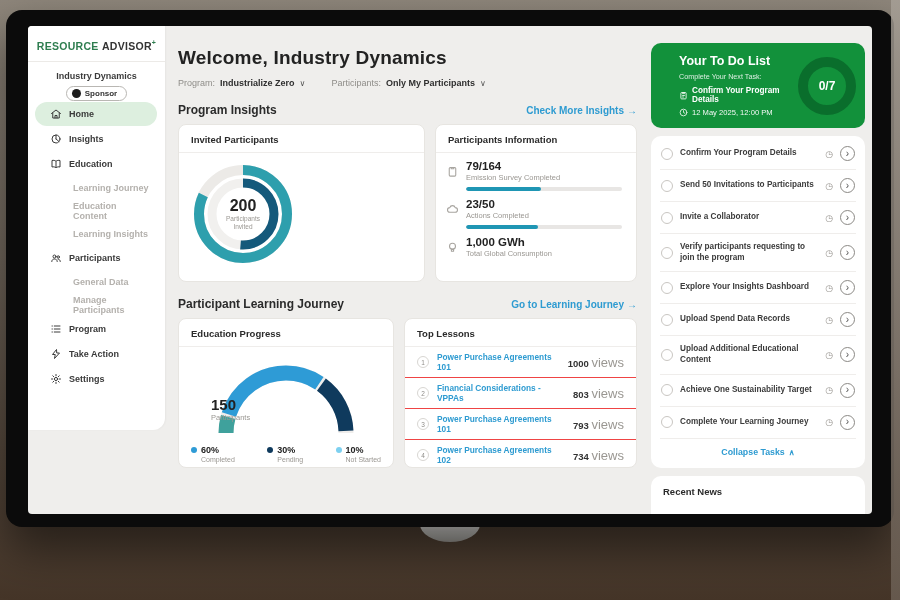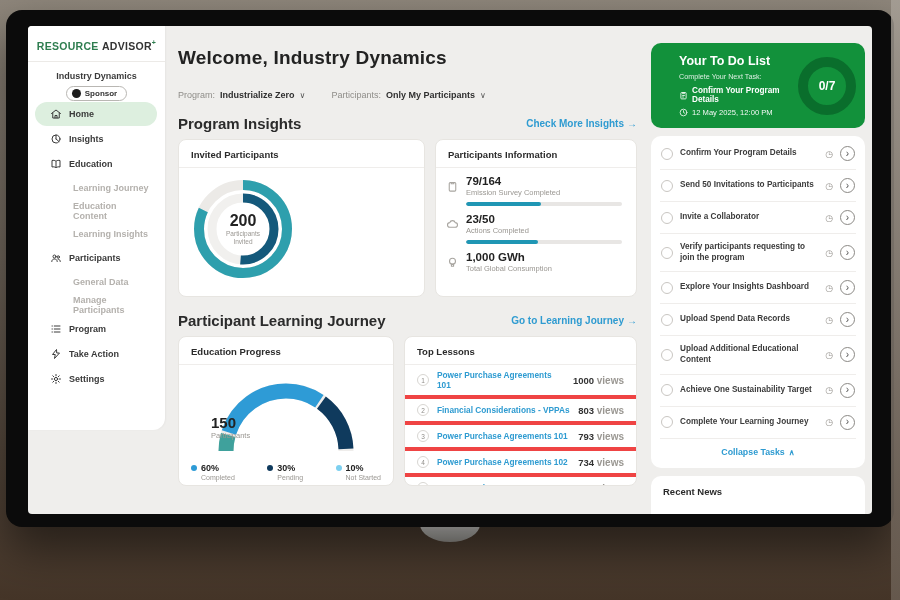--- a/index.html
+++ b/index.html
@@ -37,28 +37,28 @@
   .nav-item { display:flex; align-items:center; gap:7px; height:24px; padding:0 6px 0 15px;
     margin:1px 8px 1px 7px; font-size:9px; font-weight:700; color:#3a3a3a; cursor:pointer; border-radius:13px; }
   .nav-item.active { background:#ddefdf; }
   .nav-item.sub { padding-left:38px; color:#b4b1ad; font-weight:600; height:22px; }
   .nav-icon { width:12px; height:12px; flex:0 0 12px; color:#3a3a3a; }
   .nav-icon svg { width:12px; height:12px; display:block; }
 
   
   .main { flex:1; padding:0 11px 0 13px; min-width:0; }
   .welcome { font-size:19px; font-weight:800; color:#222; letter-spacing:.2px; margin-top:21px; }
-  .filters { display:flex; gap:26px; margin-top:21px; align-items:flex-start; }
+  .filters { display:flex; gap:26px; margin-top:9px; align-items:flex-start; }
   .filter { display:flex; align-items:center; gap:5px; font-size:9px; cursor:pointer; }
   .f-label { color:#8f8d89; }
   .f-value { font-weight:800; color:#2f2f2f; }
   .f-caret { font-size:8px; color:#555; }
 
   .section-row { display:flex; justify-content:space-between; align-items:center; margin-top:15px; margin-bottom:7px; }
-  .section-title { font-size:15px; font-weight:800; color:#2b2b2b; }
+  .section-title { font-size:12px; font-weight:800; color:#2b2b2b; }
   .section-link { font-size:10px; font-weight:700; color:#2e9bd1; cursor:pointer; }
   .section-link .arr { margin-left:3px; }
 
   .cards-row { display:flex; gap:10px; }
   .card { background:#fff; border:1px solid #e7e5e1; border-radius:8px; overflow:hidden; }
   .card-title { font-size:9.5px; font-weight:800; color:#2b2b2b; padding:9px 12px 7px;
     border-bottom:1px solid #efedeb; }
 
   .card-invited { width:247px; height:158px; }
   .donut-wrap { display:flex; align-items:center; gap:12px; padding:9px 8px 8px 12px; }
@@ -89,27 +89,27 @@
   .gauge-wrap { position:relative; width:150px; height:82px; margin:8px auto 0; }
   .gauge-center { position:absolute; left:0; right:0; bottom:15px; text-align:left; }
   .gc-val { font-size:15px; font-weight:800; color:#222; }
   .gc-label { font-size:7.5px; color:#9a9792; }
   .glegend { display:flex; justify-content:space-between; padding:8px 12px 0; }
   .glegend-item { display:flex; gap:4px; }
   .gl-pct { font-size:9px; font-weight:800; color:#222; }
   .gl-label { font-size:7px; color:#9a9792; margin-top:1px; }
 
   .card-lessons { flex:1; height:150px; }
-  .lesson-row { display:flex; align-items:center; gap:8px; padding:5px 12px; border-bottom:4px solid #ef4444; }
+  .lesson-row { display:flex; align-items:center; gap:8px; padding:5px 12px; border-bottom:1px solid #ef4444; }
   .lesson-row:last-child { border-bottom:none; }
   .lesson-rank { width:12px; height:12px; flex:0 0 12px; border:1px solid #d8d6d2; border-radius:50%;
     font-size:6.5px; color:#8f8d89; display:flex; align-items:center; justify-content:center; }
   .lesson-title { flex:1; font-size:8.3px; font-weight:700; color:#2e9bd1; cursor:pointer; text-decoration:none; }
   .lesson-views { font-size:9.5px; font-weight:800; color:#333; white-space:nowrap; }
-  .views-word { font-size:10px; font-weight:700; color:#9a9792; }
+  .views-word { font-size:13px; font-weight:400; color:#9a9792; }
 
   
   .right { width:224px; flex:0 0 224px; padding:17px 7px 0 3px; display:flex; flex-direction:column; gap:8px; }
   .todo-card { position:relative; background:#12913b; border-radius:10px; color:#fff;
     padding:11px 80px 10px 28px; min-height:85px; }
   .todo-title { font-size:12.5px; font-weight:800; }
   .todo-sub { font-size:7.2px; opacity:.85; margin-top:4px; }
   .todo-next { display:flex; gap:4px; align-items:center; font-size:8.2px; font-weight:800; margin-top:5px; }
   .todo-due { display:flex; gap:4px; align-items:flex-start; font-size:7.6px; margin-top:4px; opacity:.95; }
   .w-icon { width:9px; height:9px; flex:0 0 9px; color:#eaf6ec; }

